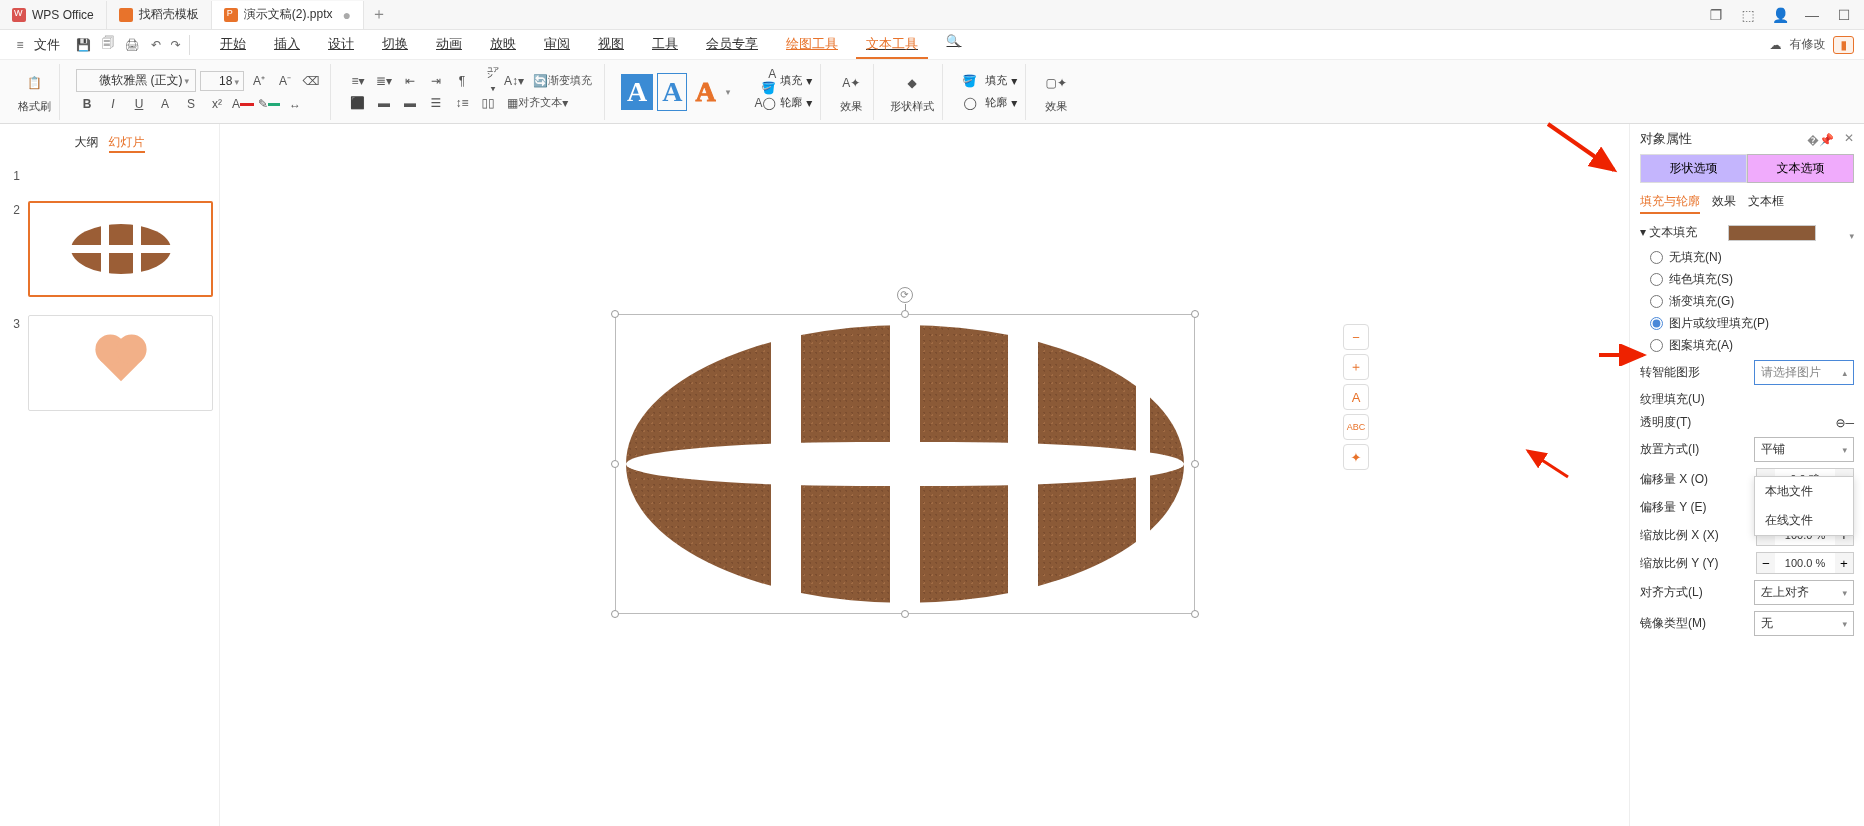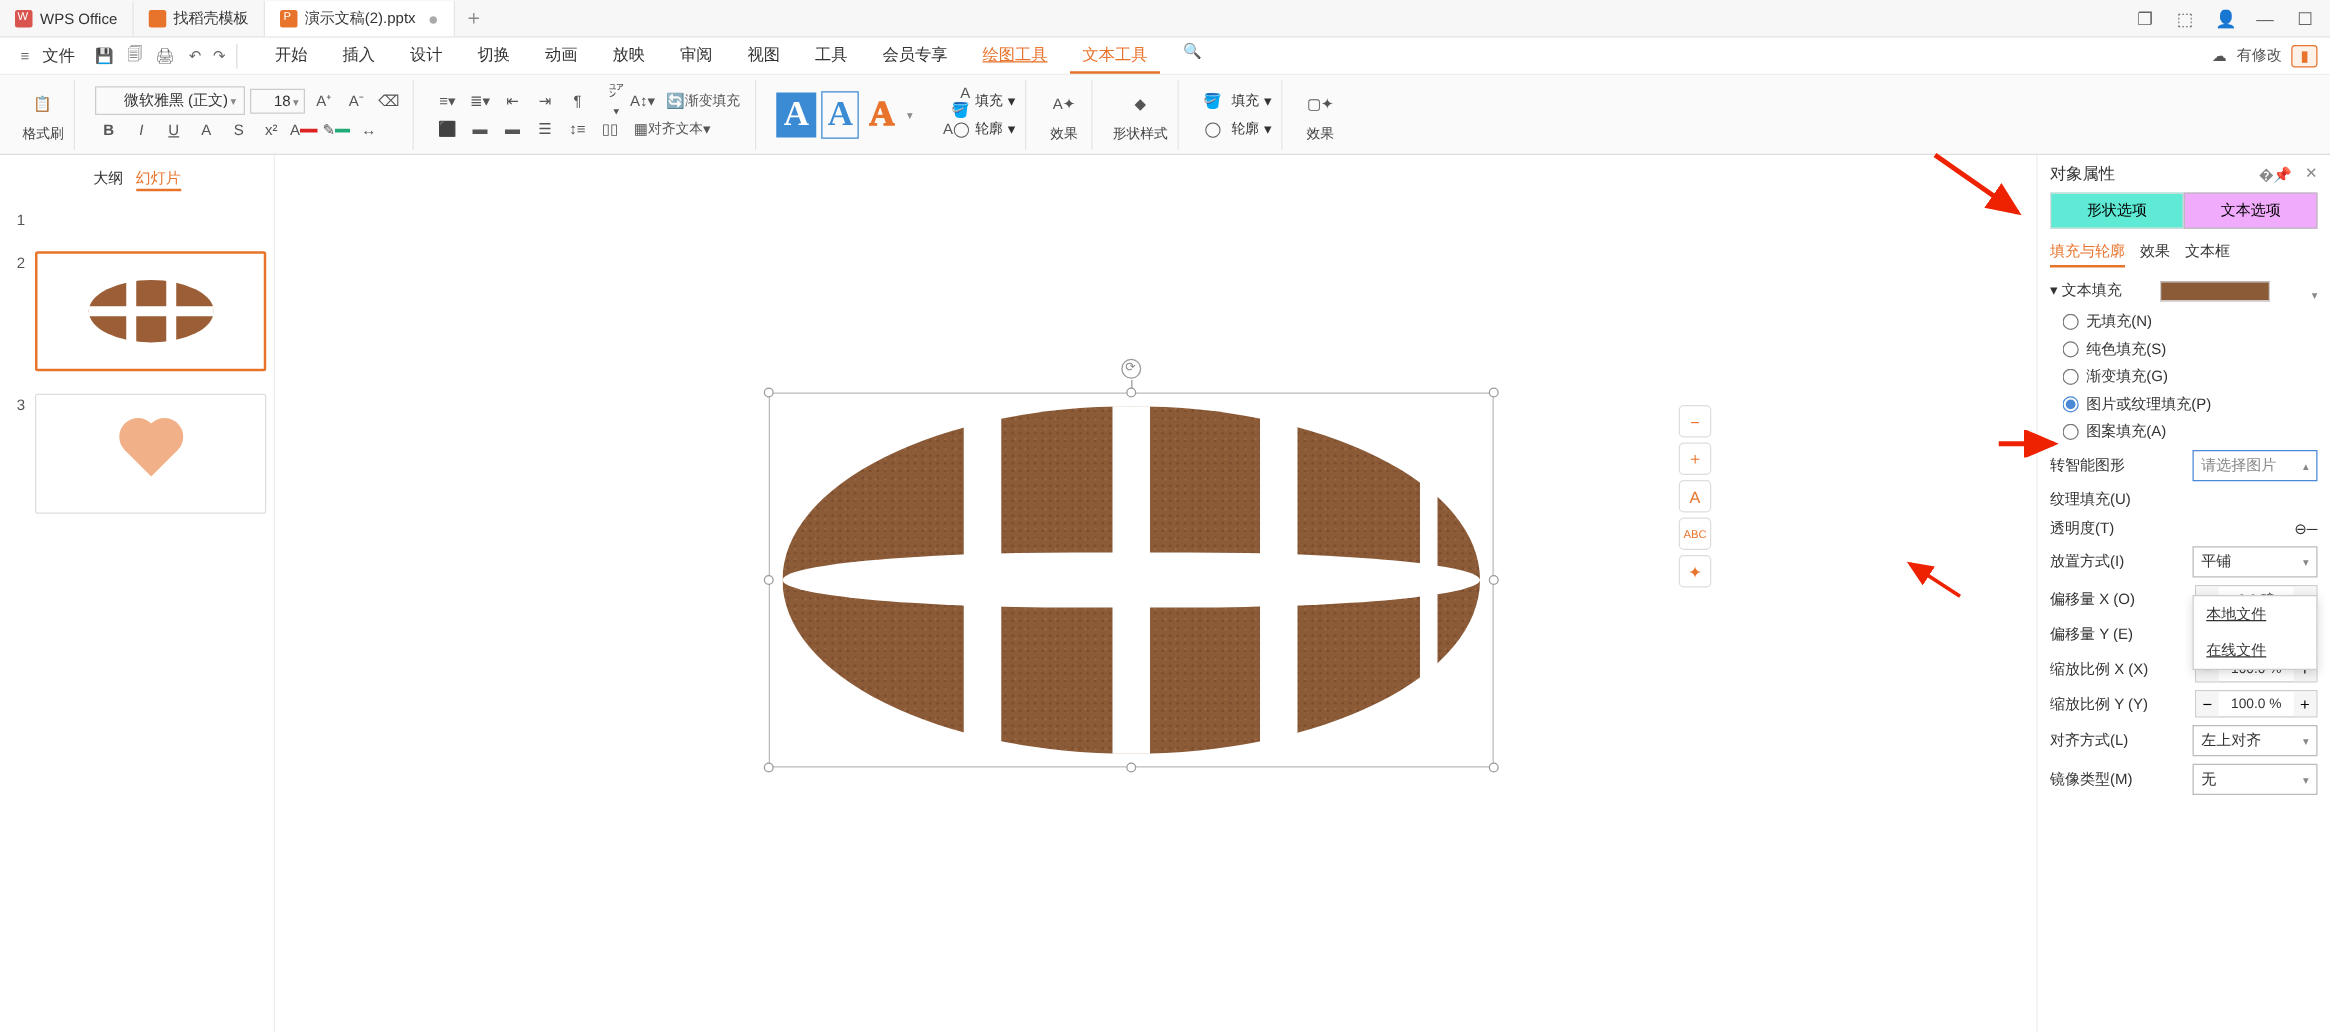--- a/index.html
+++ b/index.html
@@ -15,21 +15,21 @@
 .pp-ico { background:#e8732b; border-radius:2px; position:relative; } .pp-ico::after{content:"P";color:#fff;font-size:9px;position:absolute;left:3px;top:0;}
 .tab-close { color:#aaa; font-size:14px; margin-left:4px; }
 .newtab { width:30px; text-align:center; color:#888; font-size:16px; cursor:pointer; }
 .win-ctrls { margin-left:auto; display:flex; gap:16px; padding-right:12px; color:#666; font-size:14px; }
 .win-ctrls span { cursor:pointer; width:16px; text-align:center; }
 
 
 .menubar { height:30px; display:flex; align-items:center; padding:0 10px; gap:4px; border-bottom:1px solid #eee; }
 .menuicon { width:20px; height:20px; display:flex; align-items:center; justify-content:center; color:#666; cursor:pointer; }
 .menuicon.sep { border-right:1px solid #ddd; padding-right:8px; margin-right:4px; }
-.menus { display:flex; gap:8px; margin-left:12px; }
+.menus { display:flex; gap:8px; margin-left:12px;text-decoration:underline; }
 .menu-item { padding:4px 10px; cursor:pointer; font-size:13px; color:#333; }
 .menu-item.active { color:#e8732b; border-bottom:2px solid #e8732b; }
 .menubar-right { margin-left:auto; display:flex; align-items:center; gap:8px; color:#555; font-size:12px; }
 .menubar-right .save-tag { border:1px solid #e8732b; color:#e8732b; padding:1px 6px; border-radius:3px; background:#fdf2ea; }
 
 
 .ribbon { height:64px; display:flex; align-items:center; padding:4px 10px; border-bottom:1px solid #ddd; gap:8px; background:#fafafa; }
 .rgroup { display:flex; flex-direction:column; align-items:center; gap:2px; padding:0 8px; border-right:1px solid #e5e5e5; height:56px; justify-content:center; }
 .rgroup.noborder{border:none;}
 .rbtn { width:28px; height:28px; display:flex; align-items:center; justify-content:center; color:#555; cursor:pointer; border-radius:3px; }
@@ -86,37 +86,37 @@
 .football-big .v4{ position:absolute; top:0; bottom:0; right:6%; width:14px; background:#fff; }
 .canvas-side { position:absolute; right:260px; top:200px; display:flex; flex-direction:column; gap:4px; }
 .canvas-side .csbtn { width:26px; height:26px; border:1px solid #ddd; border-radius:4px; display:flex; align-items:center; justify-content:center; background:#fff; color:#e8732b; cursor:pointer; font-size:13px; }
 
 
 .rpanel { width:235px; border-left:1px solid #eee; background:#fff; padding:6px 10px; font-size:12px; position:relative; }
 .rp-header { display:flex; align-items:center; justify-content:space-between; margin-bottom:6px; }
 .rp-title { color:#333; font-size:13px; }
 .rp-hicons { display:flex; gap:10px; color:#888; }
 .toggle { display:flex; margin-bottom:10px; }
-.toggle button { flex:1; padding:5px 4px; border:1px solid #ddd; background:#5eead4; font-size:12px; cursor:pointer; }
+.toggle button { flex:1; padding:5px 4px; border:1px solid #ddd; background:#c4b5fd; font-size:12px; cursor:pointer; }
 .toggle button.on { background:#f0abfc; border-color:#bbb; }
 .subtabs { display:flex; gap:12px; font-size:12px; margin-bottom:10px; }
 .subtabs span.on { color:#e8732b; border-bottom:2px solid #e8732b; padding-bottom:2px; }
 .section-head { display:flex; align-items:flex-end; justify-content:space-between; margin:6px 0 8px; font-size:12px; }
 .texture-sw { width:88px; height:16px; background:#8b5a37; border:1px solid #ccc; }
 .radio-list label { display:flex; align-items:center; gap:6px; margin:5px 0 5px 10px; cursor:pointer; }
 .radio-list input { accent-color:#4a88d8; }
 .row { display:flex; align-items:center; justify-content:space-between; margin:6px 0; }
 .row .lab { color:#333; }
 .sel { border:1px solid #bbb; padding:3px 6px; min-width:100px; display:flex; justify-content:space-between; align-items:center; background:#fff; cursor:pointer; }
 .sel.hl { border-color:#4a88d8; color:#888; }
 .spinner { display:flex; align-items:center; border:1px solid #ccc; }
 .spinner button { width:18px; height:20px; border:none; background:#f5f5f5; cursor:pointer; }
 .spinner .val { width:60px; text-align:center; padding:0 4px; font-size:11px; }
 .popup-menu { position:absolute; right:10px; top:352px; width:100px; border:1px solid #ccc; background:#fff; box-shadow:0 2px 8px rgba(0,0,0,.15); z-index:10; }
-.popup-menu div { padding:6px 10px; cursor:pointer;text-decoration:underline; }
+.popup-menu div { padding:6px 10px; cursor:pointer; }
 
 
 .arrow { position:absolute; z-index:50; pointer-events:none; }
 .arrow.red1 { right:240px; top:120px; width:80px; height:60px; }
 .arrow.red1 svg line{ stroke:#e20; stroke-width:4; }
 .arrow.red2 { right:290px; top:447px; width:52px; height:34px; }
 .arrow.red2 svg line{ stroke:#e20; stroke-width:3; }
 .arrow.red3 { right:215px; top:344px; width:52px; height:22px; }
 .arrow.red3 svg line{ stroke:#e20; stroke-width:4; }
 svg .ah { fill:#e20; }

